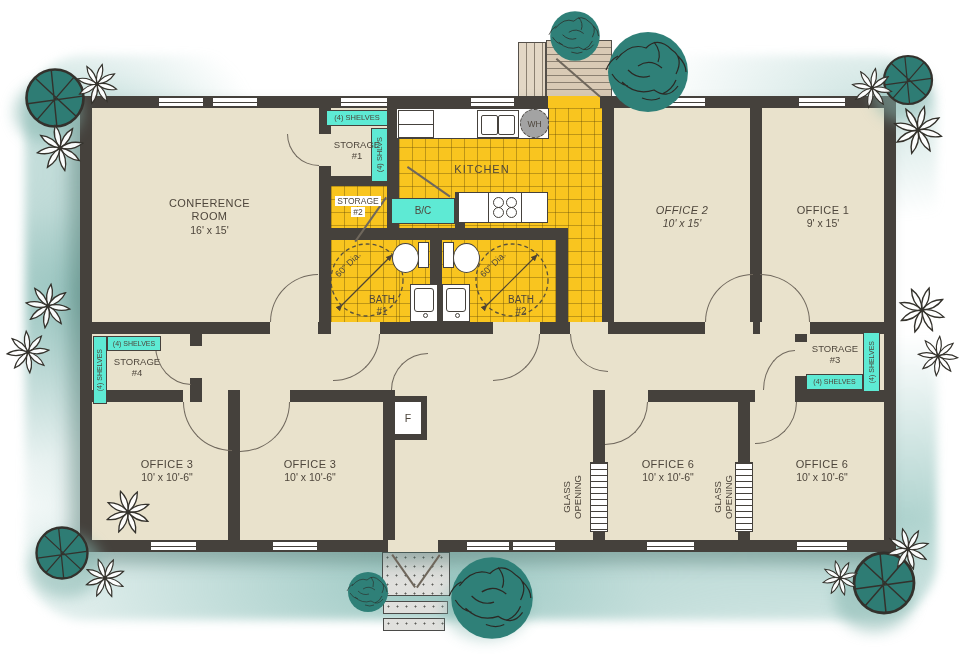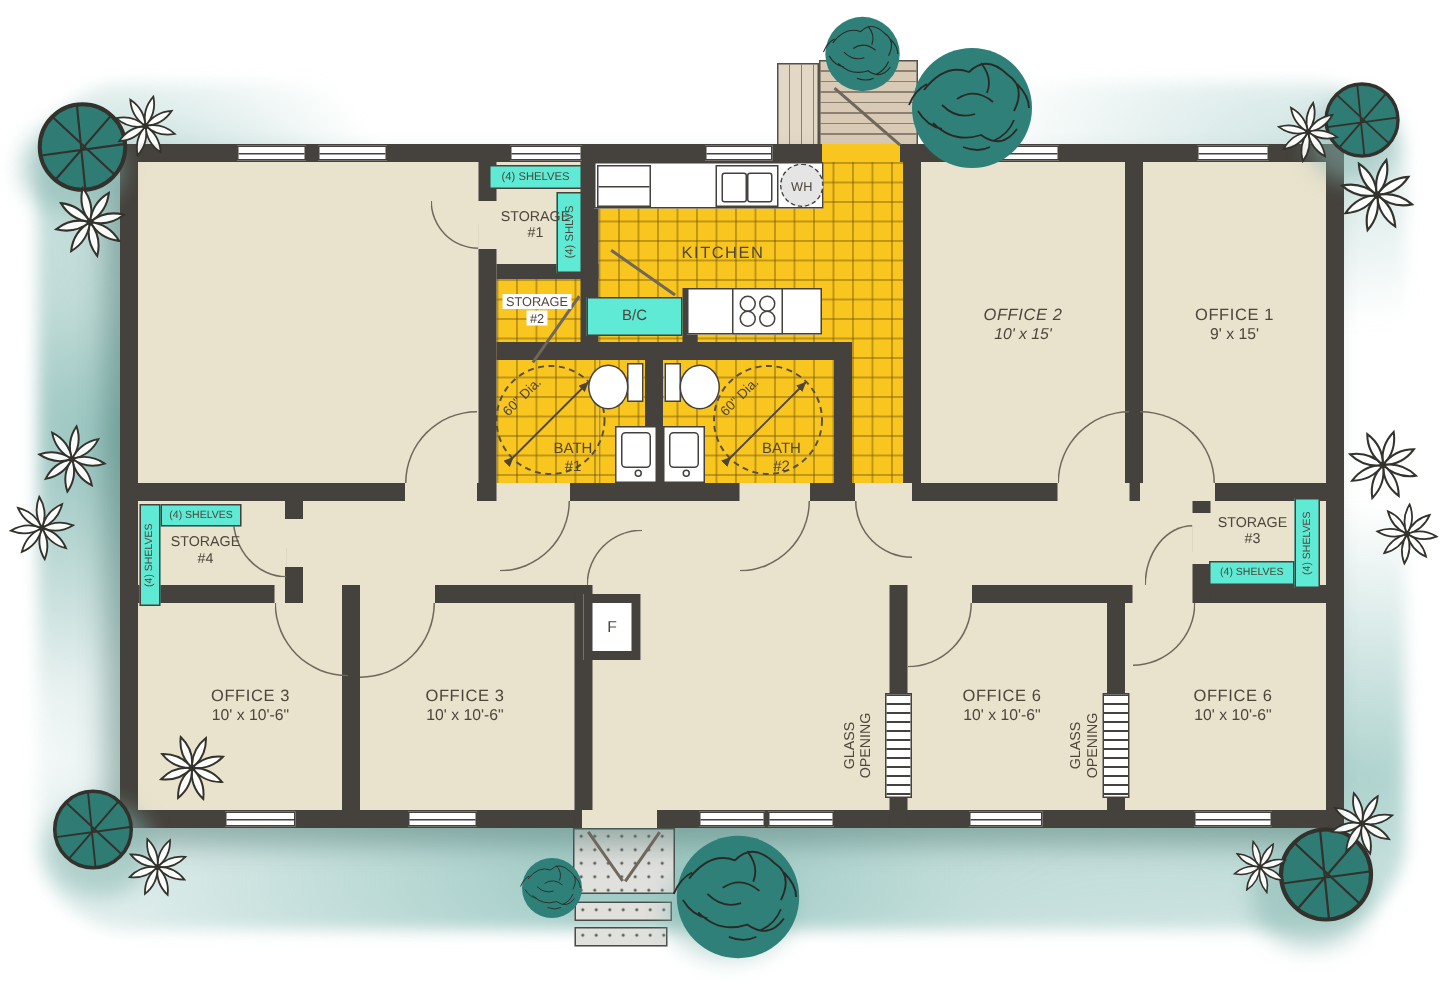--- a/index.html
+++ b/index.html
@@ -169,21 +169,21 @@
   </div>
   <div class="chip" style="left:440px;top:111px;width:34px;height:27px;border-style:dashed;font-size:8px;line-height:1.15;flex-direction:column;">
     <span>OPT.</span>
     <span>DW</span>
   </div>
   <div class="fixt" style="left:477px;top:110px;width:42px;height:28px;">
     <div style="position:absolute;left:3px;top:4px;width:15px;height:18px;border:1.2px solid #45413c;border-radius:2px;"></div>
     <div style="position:absolute;right:3px;top:4px;width:15px;height:18px;border:1.2px solid #45413c;border-radius:2px;"></div>
   </div>
   <div style="position:absolute;left:520px;top:109px;width:27px;height:27px;border:1.3px dashed #45413c;border-radius:50%;
-              display:flex;align-items:center;justify-content:center;font-size:8.5px;color:#4e463c;z-index:15;background:#e5e5e5;">
+              display:flex;align-items:center;justify-content:center;font-size:8.5px;color:#4e463c;z-index:15;background:#a3a3a3;">
     <span>WH</span>
   </div>
   <div class="fixt" style="left:458px;top:192px;width:90px;height:31px;"></div>
   <div class="fixt" style="left:488px;top:192px;width:34px;height:31px;">
     <div style="position:absolute;left:4px;top:4px;width:9px;height:9px;border:1.4px solid #45413c;border-radius:50%;"></div>
     <div style="position:absolute;right:4px;top:4px;width:9px;height:9px;border:1.4px solid #45413c;border-radius:50%;"></div>
     <div style="position:absolute;left:4px;bottom:4px;width:9px;height:9px;border:1.4px solid #45413c;border-radius:50%;"></div>
     <div style="position:absolute;right:4px;bottom:4px;width:9px;height:9px;border:1.4px solid #45413c;border-radius:50%;"></div>
   </div>
   <div class="chip" style="left:391px;top:198px;width:64px;height:26px;font-size:10px;">
@@ -220,20 +220,24 @@
   <div class="chip" style="left:93px;top:336px;width:14px;height:68px;font-size:7px;">
     <span class="vtext">(4) SHELVES</span>
     </div>
   <div class="chip" style="left:806px;top:374px;width:57px;height:16px;font-size:7px;">
     <span>(4) SHELVES</span>
     </div>
   <div class="chip" style="left:863px;top:332px;width:17px;height:60px;font-size:7px;">
     <span class="vtext">(4) SHELVES</span>
     </div>
 
+  <div class="lbl" style="left:152px;top:197px;width:115px;">
+    <div class="room-name">CONFERENCE ROOM</div>
+    <div class="room-dims">16' x 15'</div>
+  </div>
   <div class="lbl" style="left:432px;top:163px;width:100px;">
     <div class="room-name" style="letter-spacing:1px;">KITCHEN</div>
   </div>
   <div class="lbl" style="left:622px;top:204px;width:120px;font-style:italic;">
     <div class="room-name">OFFICE 2</div>
     <div class="room-dims">10' x 15'</div>
   </div>
   <div class="lbl" style="left:763px;top:204px;width:120px;">
     <div class="room-name">OFFICE 1</div>
     <div class="room-dims">9' x 15'</div>

